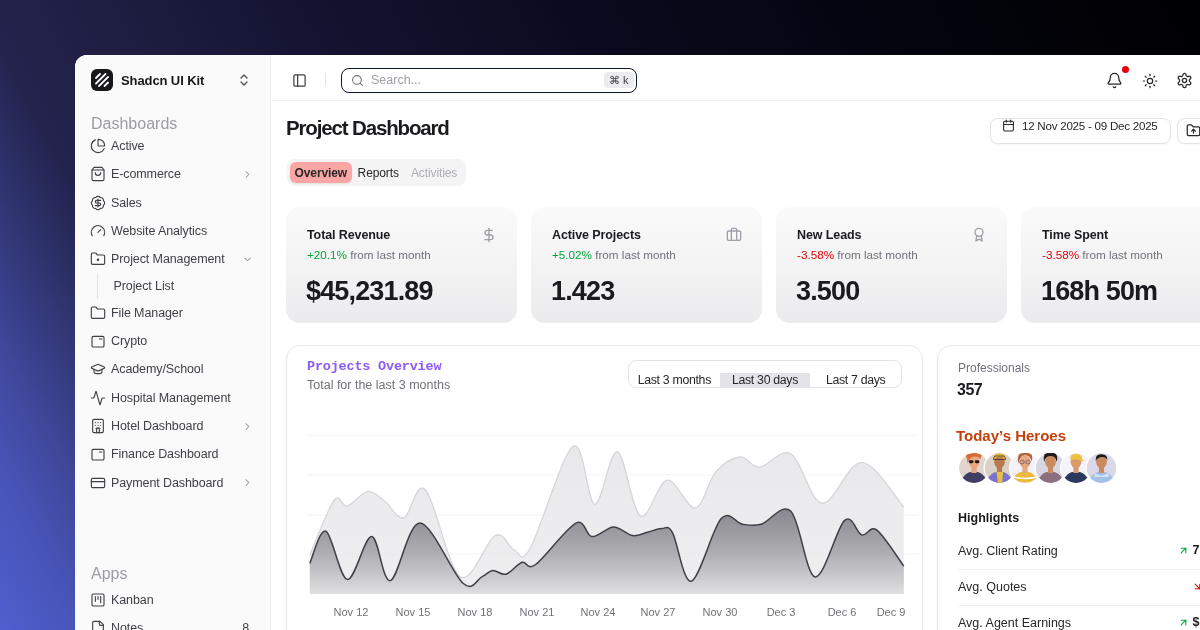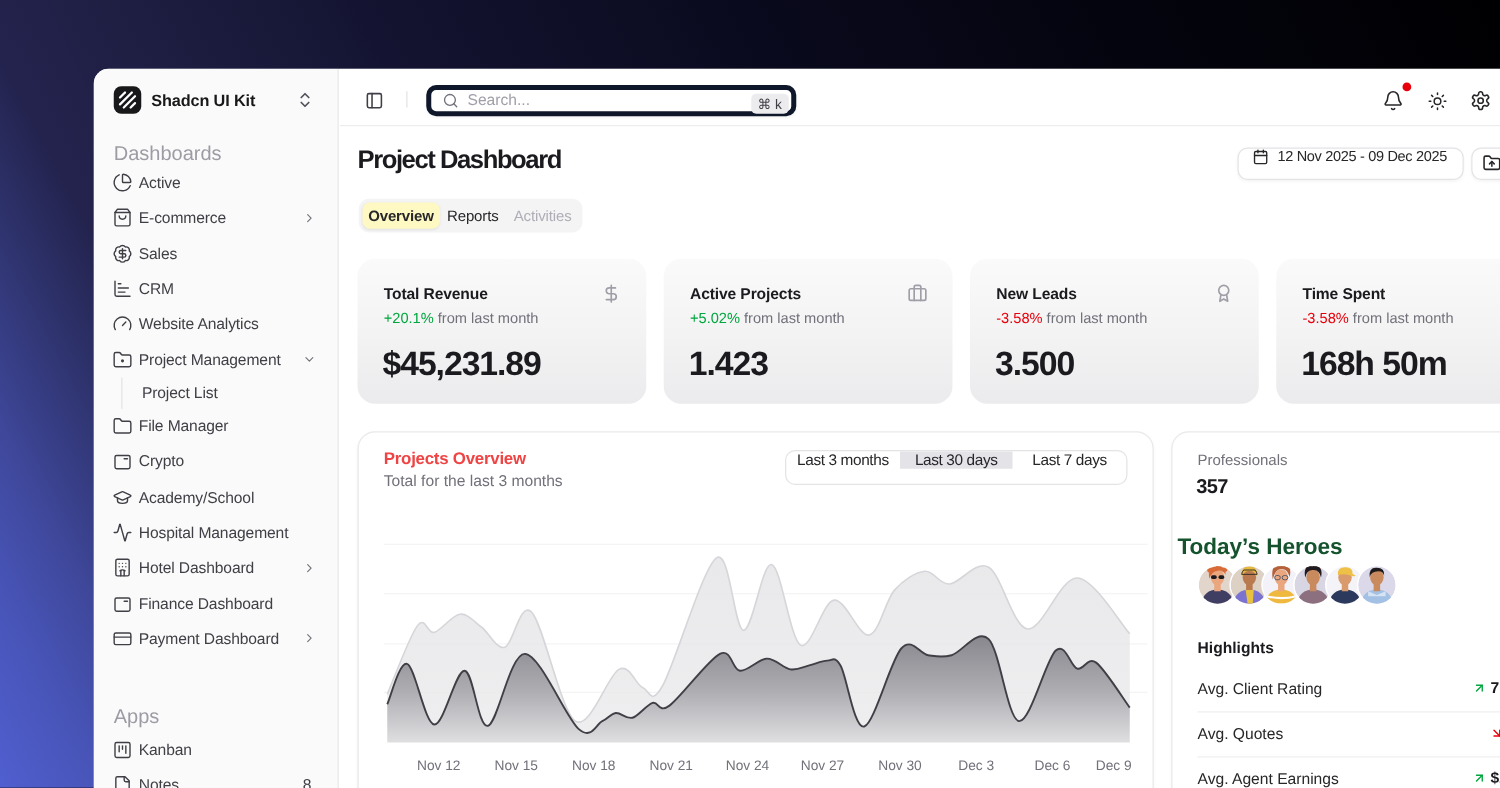--- a/index.html
+++ b/index.html
@@ -17,54 +17,54 @@
 .nav-item{height:28.3px;display:flex;align-items:center;padding-left:7px;position:relative;}
 .nav-item svg{flex:0 0 16px;margin-right:5px;}
 .nav-item span{font-size:12.5px;color:#3f3f46;letter-spacing:-0.1px;}
 .chev{position:absolute;right:4px;top:50%;margin-top:-5.5px;}
 .sub{position:relative;margin-left:13.5px;border-left:1px solid #e4e4e7;padding-left:9px;}
 .sub .nav-item{height:25.3px;padding-left:7px;}
 .pill{position:absolute;left:0;top:2.6px;height:20px;width:137px;background:#e6e6e9;border-radius:6px;}
 .badge8{position:absolute;right:13px;font-size:11.5px;color:#52525b;}
 
 .topbar{position:absolute;left:197px;top:0;right:0;height:46px;background:#fff;border-bottom:1px solid #ededf0;}
-.search{position:absolute;left:266px;top:12.5px;width:296px;height:25px;border:4px solid #0f172a;border-radius:8px;background:#fff;display:flex;align-items:center;box-shadow:0 1px 2px rgba(0,0,0,.04);}
+.search{position:absolute;left:266px;top:12.5px;width:296px;height:25px;border:1px solid #0f172a;border-radius:8px;background:#fff;display:flex;align-items:center;box-shadow:0 1px 2px rgba(0,0,0,.04);}
 .search svg{margin-left:9px;}
 .search .ph{margin-left:7px;font-size:12.5px;color:#9f9fa8;}
 .kbd{position:absolute;right:2.5px;top:3.5px;height:16px;padding:0 5px;background:#ececef;border-radius:4px;font-size:11px;color:#3f3f46;display:flex;align-items:center;}
 .h1{position:absolute;left:211px;top:61px;font-size:20.5px;font-weight:bold;color:#1b1b1f;letter-spacing:-1.15px;}
 .datebtn{position:absolute;left:915px;top:62.5px;width:181px;height:26px;border:1px solid #e4e4e7;border-radius:8px;background:#fff;display:flex;box-shadow:0 1px 2px rgba(0,0,0,.04);}
 .datebtn svg{margin-left:11px;}
 .datebtn span{margin-left:7px;font-size:11.6px;color:#27272a;letter-spacing:-0.25px;}
 .folderbtn{position:absolute;left:1102px;top:62.5px;width:70px;height:26px;border:1px solid #e4e4e7;border-radius:8px;background:#fff;display:flex;align-items:center;box-shadow:0 1px 2px rgba(0,0,0,.04);}
 .folderbtn svg{margin-left:8px;}
 .tabs{position:absolute;left:212px;top:104px;height:27px;background:#f4f4f5;border-radius:8px;display:flex;align-items:center;padding:0 3px;}
 .tab{height:21px;border-radius:6px;display:flex;align-items:center;padding:0 6px;font-size:12px;color:#27272a;letter-spacing:-0.1px;}
-.tab.active{background:#fef9c3;box-shadow:0 1px 2px rgba(0,0,0,.08);font-weight:bold;letter-spacing:-0.1px;padding:0 4.5px;}
+.tab.active{background:#fca5a5;box-shadow:0 1px 2px rgba(0,0,0,.08);font-weight:bold;letter-spacing:-0.1px;padding:0 4.5px;}
 .tab.dis{color:#aeaeb6;}
 
 .cards{position:absolute;left:211px;top:152px;width:966px;display:grid;grid-template-columns:repeat(4,1fr);gap:14px;}
 .card{height:116px;border-radius:14px;background:linear-gradient(180deg,#fafafa 0%,#f3f3f4 52%,#ebebed 100%);position:relative;}
 .card .t{position:absolute;left:21px;top:21px;font-size:12.5px;font-weight:bold;color:#1b1b1f;letter-spacing:-0.1px;}
 .card .s{position:absolute;left:21px;top:41px;font-size:11.7px;color:#71717a;}
 .card .v{position:absolute;left:20px;top:69px;font-size:27px;font-weight:bold;color:#1b1b1f;letter-spacing:-0.85px;}
 .card .ic{position:absolute;right:20px;top:20px;}
 .green{color:#00a63e;}
 .red{color:#e7000b;}
 
 .chartcard{position:absolute;left:211px;top:290px;width:637px;height:380px;border:1px solid #e9e9eb;border-radius:14px;background:#fff;box-shadow:0 1px 2px rgba(0,0,0,.04);}
-.cc-title{position:absolute;left:20px;top:13px;font-size:13.5px;font-weight:bold;color:#ef4444;letter-spacing:-0.2px;}
+.cc-title{position:absolute;left:20px;top:13px;font-size:13.5px;font-weight:bold;color:#8b5cf6;letter-spacing:-0.2px;font-family:Liberation Mono, monospace;}
 .cc-sub{position:absolute;left:20px;top:32px;font-size:12.5px;color:#71717a;}
-.ctabs{position:absolute;right:20px;top:14px;width:274px;height:28px;border:1px solid #e4e4e7;border-radius:8px;background:#fff;display:flex;align-items:flex-start;overflow:hidden;}
+.ctabs{position:absolute;right:20px;top:14px;width:274px;height:28px;border:1px solid #e4e4e7;border-radius:8px;background:#fff;display:flex;align-items:flex-end;overflow:hidden;}
 .ctab{flex:1;display:flex;align-items:center;justify-content:center;font-size:12.3px;color:#27272a;letter-spacing:-0.3px;}
 .ctab.active{background:#e4e3e8;}
 .rightcard{position:absolute;left:862px;top:290px;width:315px;height:380px;border:1px solid #e9e9eb;border-radius:14px;background:#fff;box-shadow:0 1px 2px rgba(0,0,0,.04);}
 .rc-label{position:absolute;left:20px;top:15px;font-size:12px;color:#71717a;}
 .rc-num{position:absolute;left:19px;top:35px;font-size:16px;font-weight:bold;color:#1b1b1f;letter-spacing:-0.5px;}
-.rc-heroes{position:absolute;left:4px;top:81px;font-size:18px;font-weight:bold;color:#14532d;}
+.rc-heroes{position:absolute;left:18px;top:81px;font-size:15px;font-weight:bold;color:#c2410c;}
 .rc-high{position:absolute;left:20px;top:165px;font-size:12.5px;font-weight:bold;color:#1b1b1f;}
 .rc-row{position:absolute;left:20px;right:0;height:36px;display:flex;align-items:center;font-size:12.5px;color:#27272a;}
 .rc-sep{position:absolute;left:20px;right:0;height:1px;background:#efeff1;}
 .rc-right{position:absolute;display:flex;align-items:center;font-size:12.5px;font-weight:bold;}
 </style></head>
 <body>
 <div class="window">
 
   <div class="sidebar">
     <div class="sb-head">
@@ -109,29 +109,20 @@
             <path d="m9 18 6-6-6-6"></path>
           </svg>
         </div>
         <div class="nav-item">
           <svg width="16" height="16" viewBox="0 0 24 24" fill="none" stroke="#3f3f46" stroke-width="1.7" stroke-linecap="round" stroke-linejoin="round">
             <path d="M3.85 8.62a4 4 0 0 1 4.78-4.77 4 4 0 0 1 6.74 0 4 4 0 0 1 4.78 4.78 4 4 0 0 1 0 6.74 4 4 0 0 1-4.77 4.78 4 4 0 0 1-6.75 0 4 4 0 0 1-4.78-4.77 4 4 0 0 1 0-6.76"></path>
             <path d="M16 8h-6a2 2 0 1 0 0 4h4a2 2 0 1 1 0 4H8"></path>
             <path d="M12 18V6"></path>
           </svg>
           <span>Sales</span>
-        </div>
-        <div class="nav-item">
-          <svg width="16" height="16" viewBox="0 0 24 24" fill="none" stroke="#3f3f46" stroke-width="1.7" stroke-linecap="round" stroke-linejoin="round">
-            <path d="M3 3v16a2 2 0 0 0 2 2h16"></path>
-            <path d="M7 16h8"></path>
-            <path d="M7 11h12"></path>
-            <path d="M7 6h3"></path>
-          </svg>
-          <span>CRM</span>
         </div>
         <div class="nav-item">
           <svg width="16" height="16" viewBox="0 0 24 24" fill="none" stroke="#3f3f46" stroke-width="1.7" stroke-linecap="round" stroke-linejoin="round">
             <path d="m12 14 4-4"></path>
             <path d="M3.34 19a10 10 0 1 1 17.32 0"></path>
           </svg>
           <span>Website Analytics</span>
         </div>
         <div class="nav-item">
           <svg width="16" height="16" viewBox="0 0 24 24" fill="none" stroke="#3f3f46" stroke-width="1.7" stroke-linecap="round" stroke-linejoin="round">

